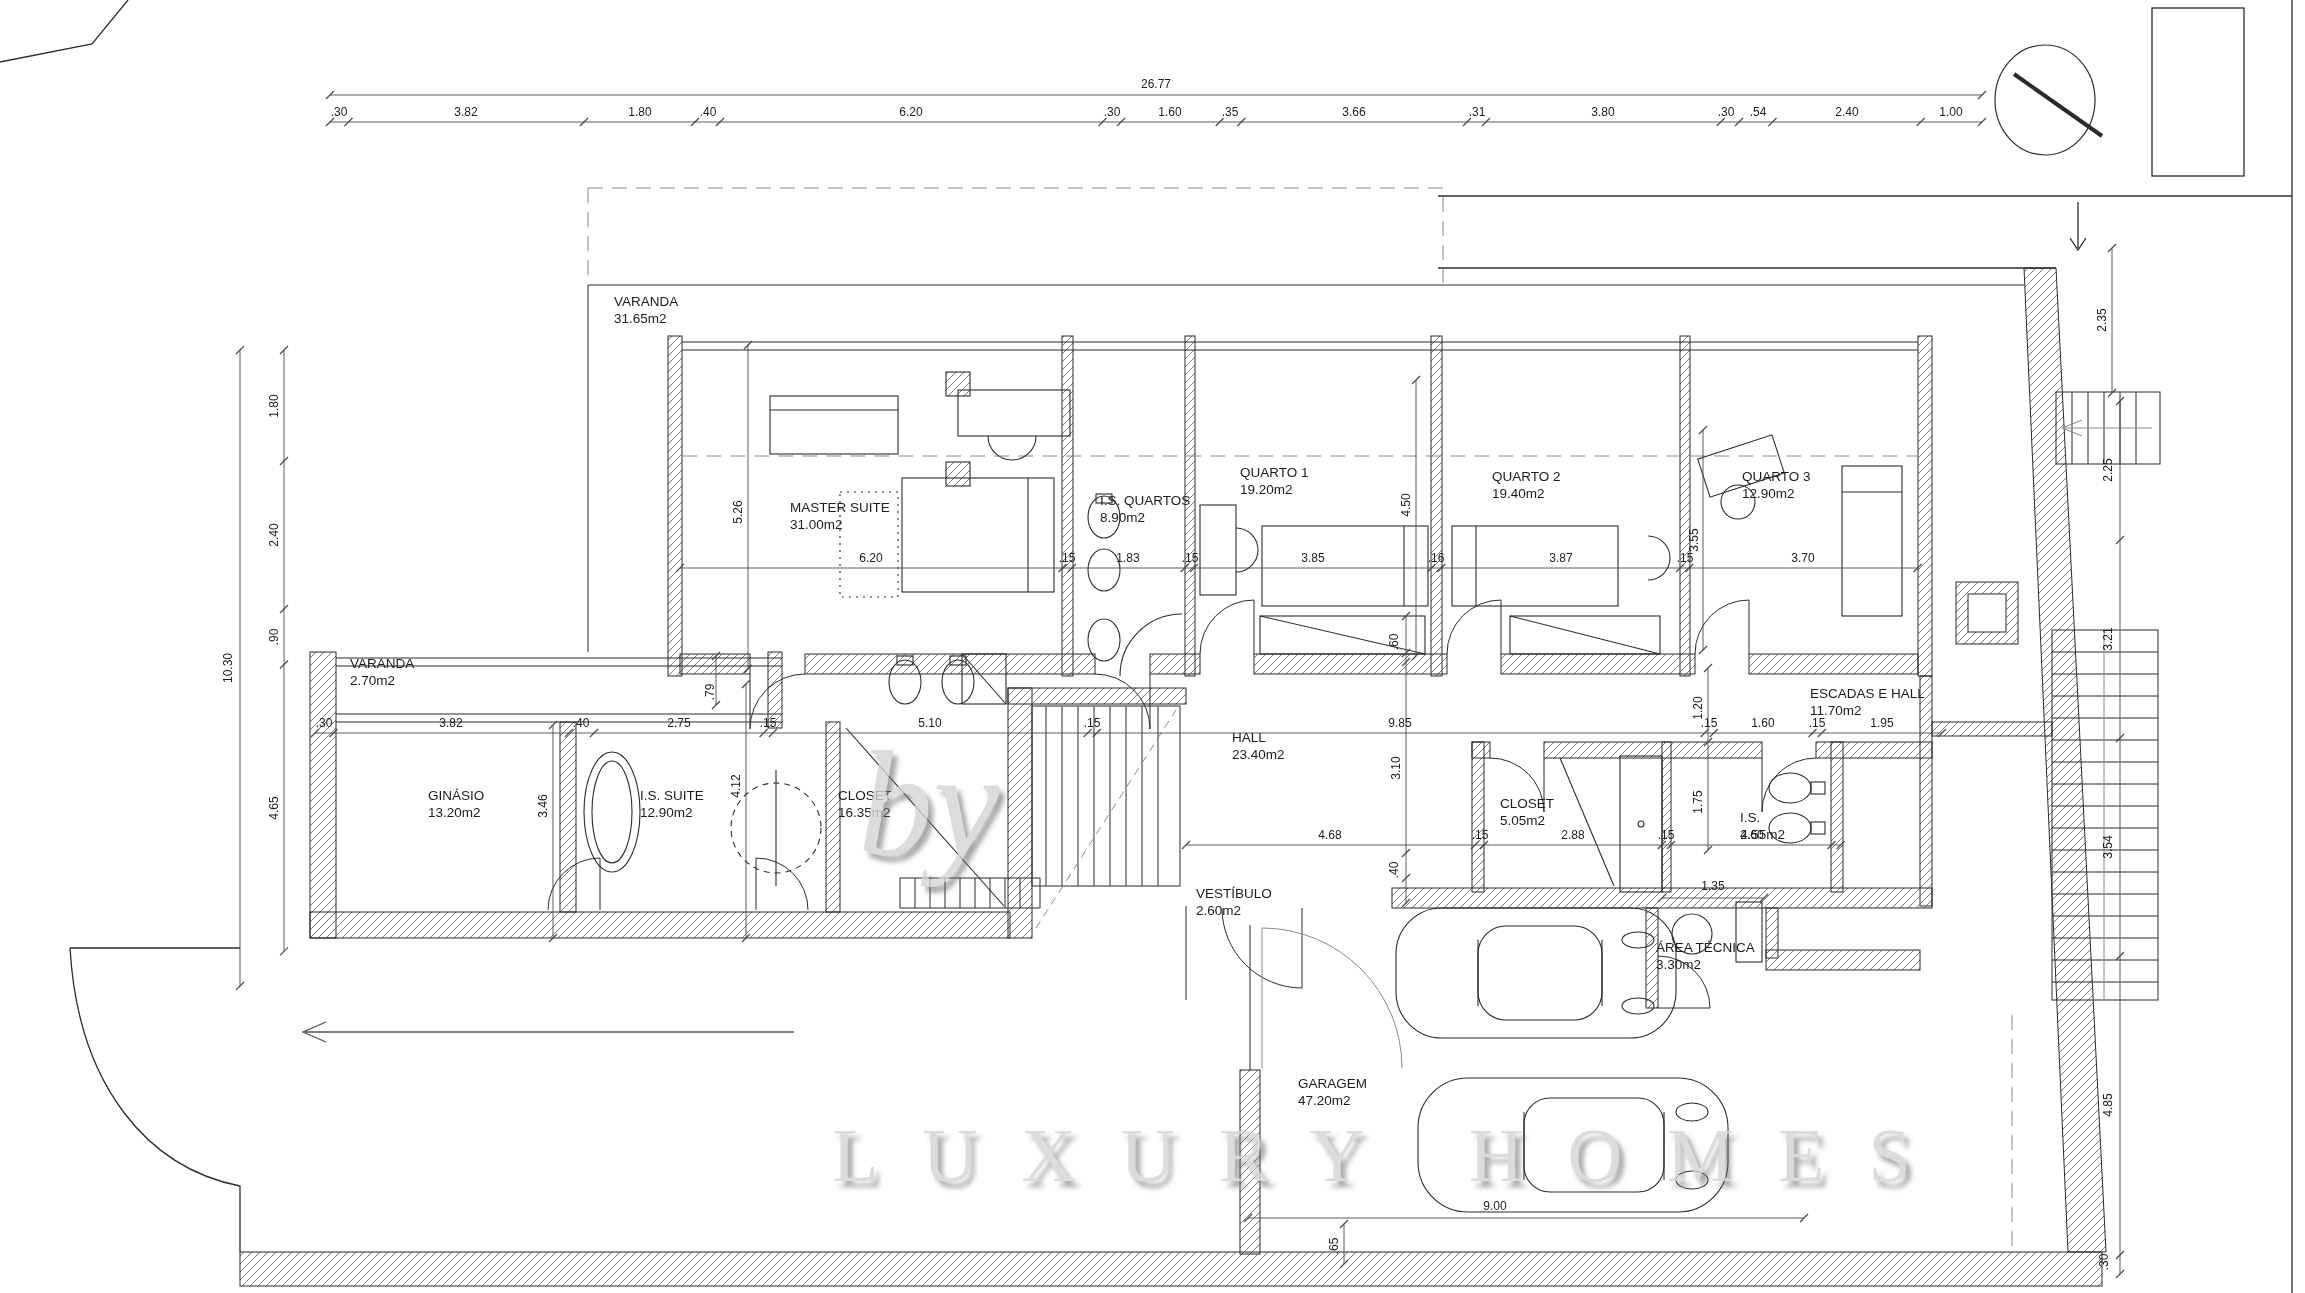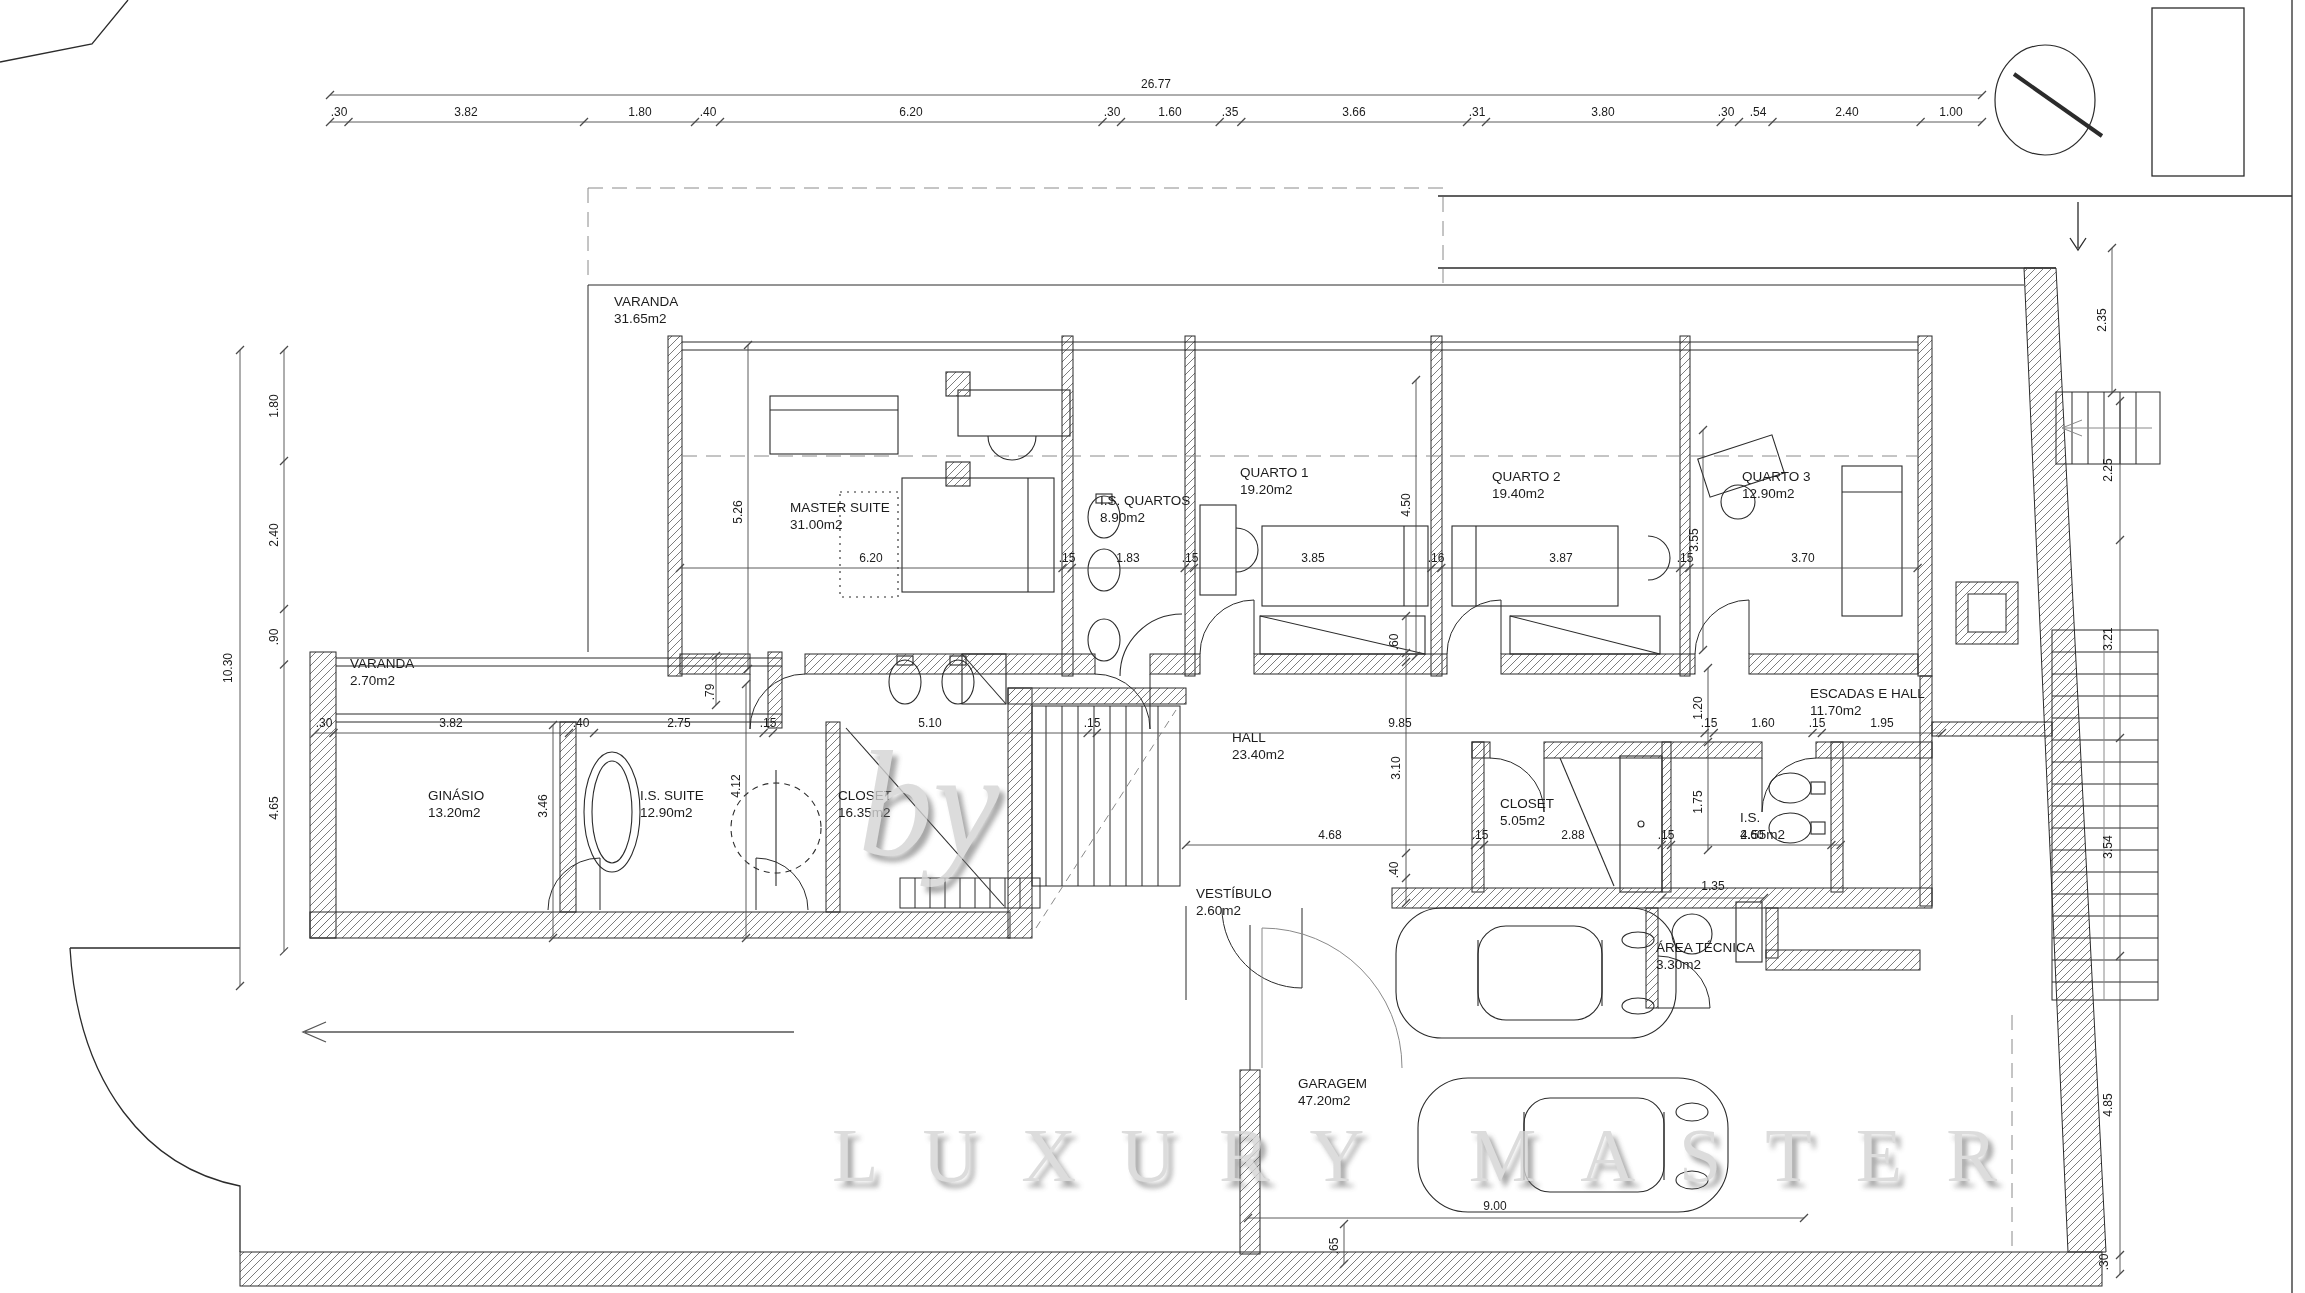--- a/index.html
+++ b/index.html
@@ -444,14 +444,14 @@
         <text class="dim" x="1480" y="839">.15</text>
         <text class="dim" x="1573" y="839">2.88</text>
         <text class="dim" x="1666" y="839">.15</text>
         <text class="dim" x="1752" y="839">2.60</text>
         <text class="dim" x="1713" y="890">1.35</text>
         <text class="dim" x="1495" y="1210">9.00</text>
       </g>
 </svg>
 
 <div class="wm wm-by">by</div>
-<div class="wm wm-tagline">LUXURY MASTER</div>
+<div class="wm wm-tagline">LUXURY HOMES</div>
 </div>
 
 </body></html>

